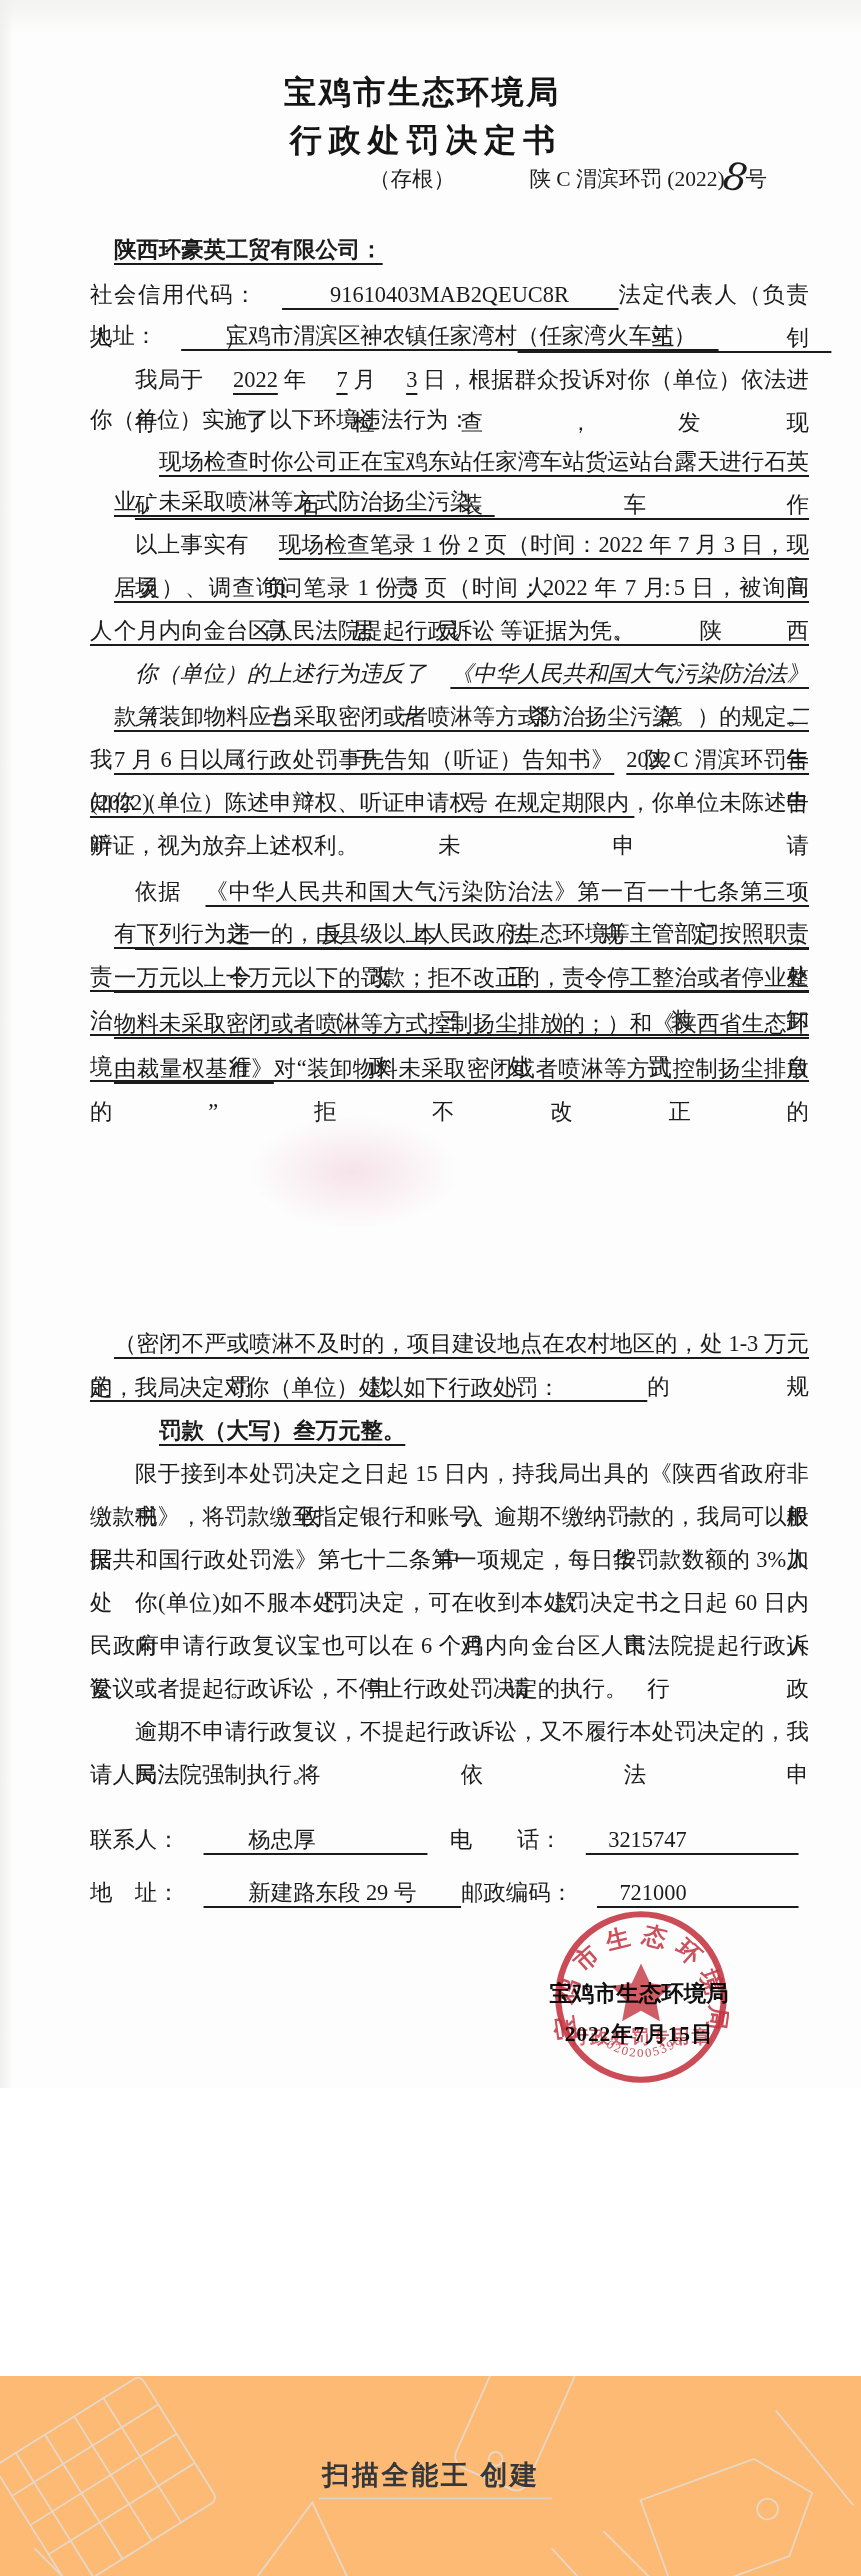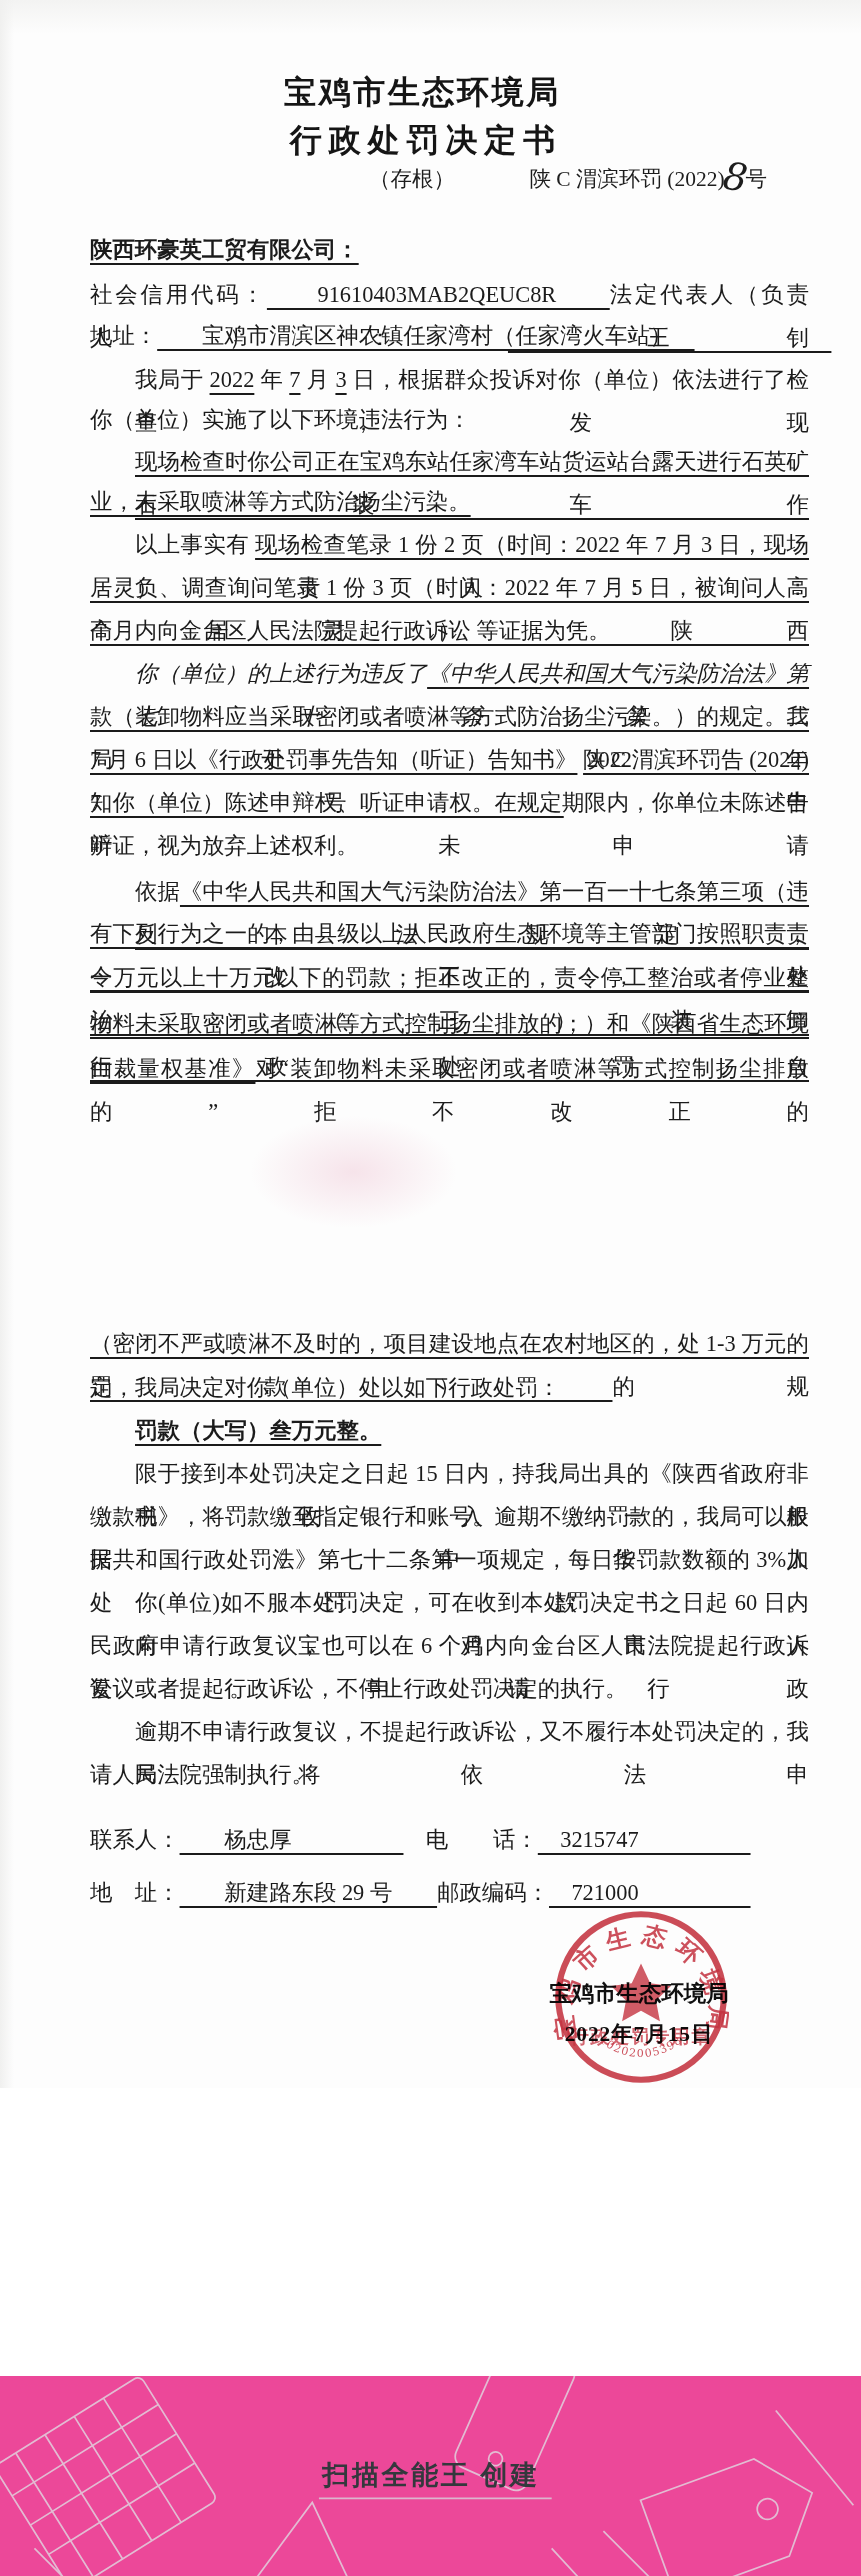--- a/index.html
+++ b/index.html
@@ -19,30 +19,30 @@
   .title.l2{top:119px;letter-spacing:6.9px;margin-left:7px;}
   .stub{position:absolute;left:369px;top:164px;font-size:21.5px;color:#1d1d1d;}
   .docno{position:absolute;right:95px;top:164px;font-size:21.5px;color:#1d1d1d;white-space:nowrap;}
   .docno .hand{font-family:"DejaVu Serif",serif;font-style:italic;font-size:38px;
     line-height:17px;display:inline-block;transform:rotate(8deg);position:relative;top:4.3px;margin:0 -1.7px;}
   .line{position:absolute;left:90px;width:719px;height:43px;line-height:43px;
     font-size:22.4px;white-space:nowrap;color:#1b1b1b;}
   .line.fill{white-space:normal;text-align:justify;text-align-last:justify;}
   .line.ind{padding-left:45px;width:674px;}
   .line.bold{font-weight:bold;}
-  .line .u{text-decoration:underline;text-underline-offset:6px;text-decoration-thickness:1.7px;}
+  .line .u{text-decoration:underline;text-underline-offset:6px;text-decoration-thickness:1.7px;margin-left:24px;}
   .smudge{position:absolute;left:250px;top:1116px;width:207px;height:112px;
     background:radial-gradient(closest-side,rgba(228,160,185,0.28),rgba(228,160,185,0));}
   .seal{position:absolute;left:553px;top:1909px;width:176px;height:176px;}
   .seal svg{position:absolute;left:0;top:0;}
   .seal-black{position:absolute;left:527px;width:224px;text-align:center;color:#101010;
     font-weight:bold;mix-blend-mode:multiply;}
   .seal-black.org{top:1978px;font-size:22.4px;letter-spacing:0px;}
   .seal-black.date{top:2019px;font-size:21.5px;font-weight:bold;letter-spacing:0.9px;}
-  .footer{position:absolute;left:0;top:2376px;width:862px;height:200px;background:#ec4899;overflow:hidden;}
+  .footer{position:absolute;left:0;top:2376px;width:862px;height:200px;background:#fdba74;overflow:hidden;}
   .footer .wm{position:absolute;left:0;right:0;top:81px;text-align:center;
     font-family:"Liberation Sans","DejaVu Sans",sans-serif;
     font-size:27px;font-weight:bold;color:#34383d;letter-spacing:2.6px;}
   .doodles{position:absolute;left:0;top:0;opacity:0.75;}
 </style>
 </head>
 <body>
 
 <div class="page">
 

